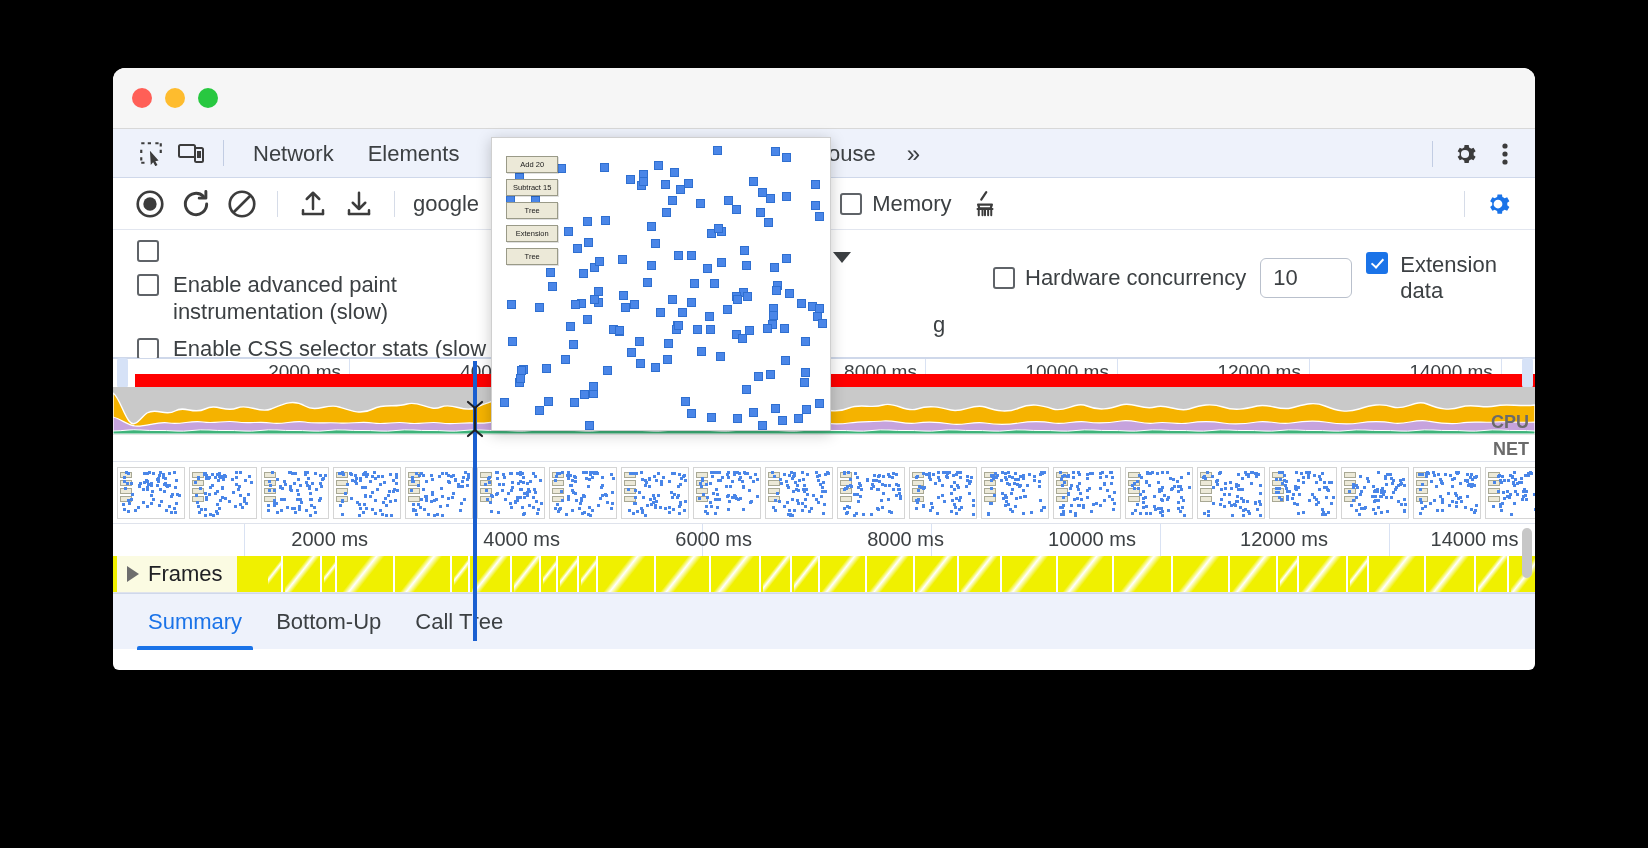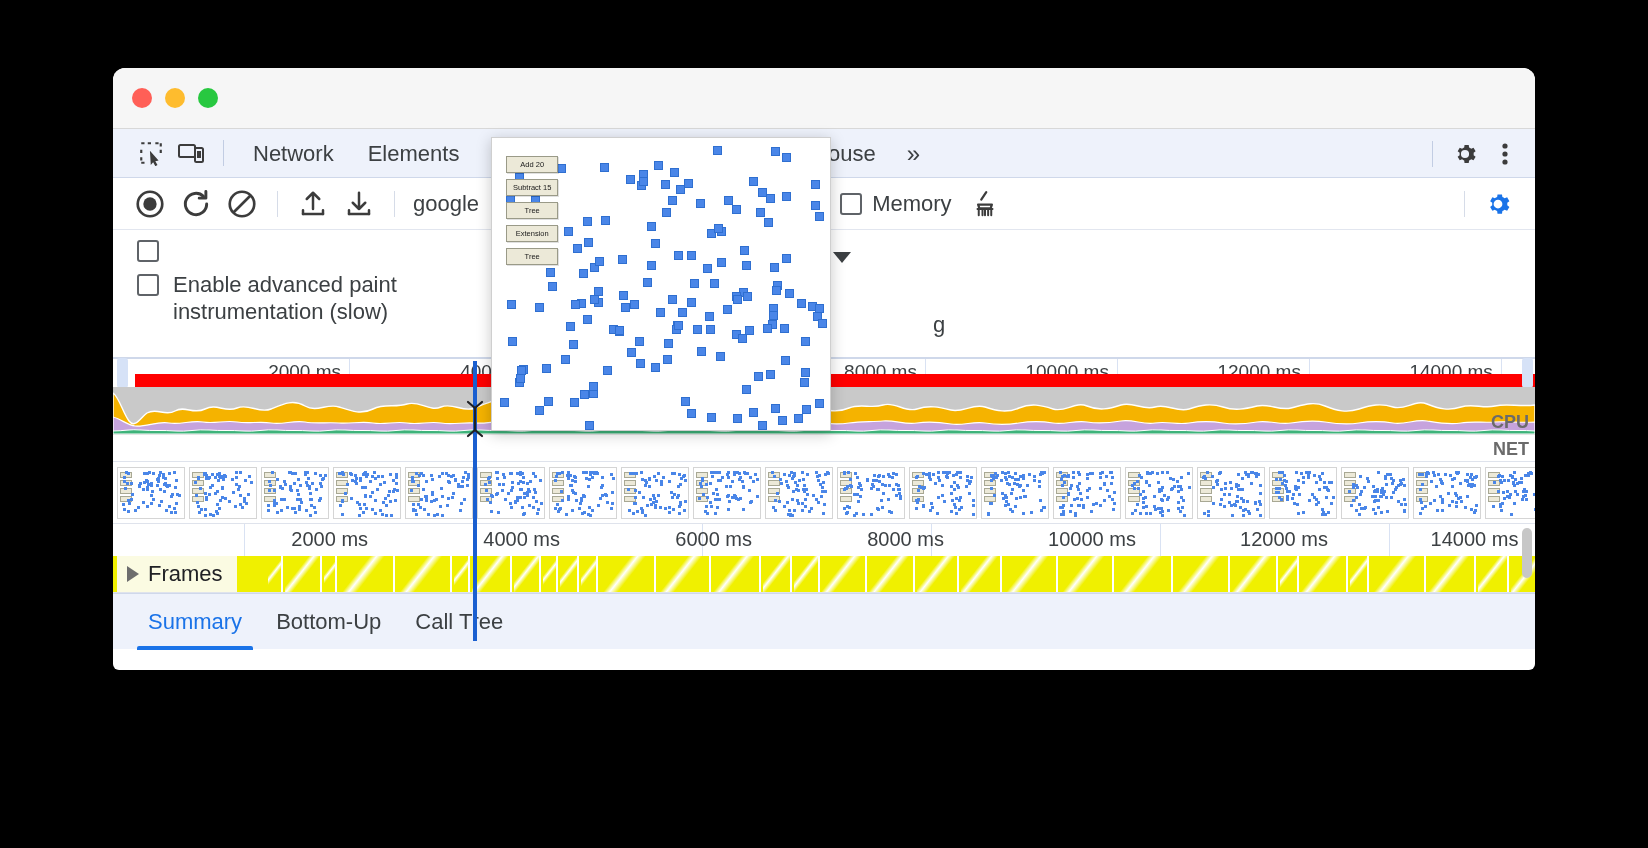--- a/index.html
+++ b/index.html
@@ -613,26 +613,41 @@
 
     <div class="optpane">
       <div class="opt-left">
         <div class="opt-row">
           <div class="cbox"></div>
         </div>
         <div class="opt-row">
           <div class="cbox"></div>
           <div class="txt">Enable advanced paint instrumentation (slow)</div>
         </div>
+        <div class="opt-row">
+          <div class="cbox"></div>
+          <div class="txt">Enable CSS selector stats (slow</div>
+        </div>
       </div>
 
       <div class="opt-mid">
         <div class="caret-down"></div>
       </div>
 
+      <div class="opt-right">
+        <div class="cb-label" style="margin-left:0;">
+          <div class="cbox"></div>
+          <span>Hardware concurrency</span>
+        </div>
+        <input class="num-input" type="text" value="10" style="">
+        <div class="ext-data">
+          <div class="cbox checked"></div>
+          <span>Extension data</span>
+        </div>
+      </div>
 
       <div class="tail-g">g</div>
     </div>
 
     <div class="overview">
 
       <div class="ruler">
         <div class="tickline" style="left:16.6%"></div>
         <div class="tickline" style="left:30.1%"></div>
         <div class="tickline" style="left:43.6%"></div>

